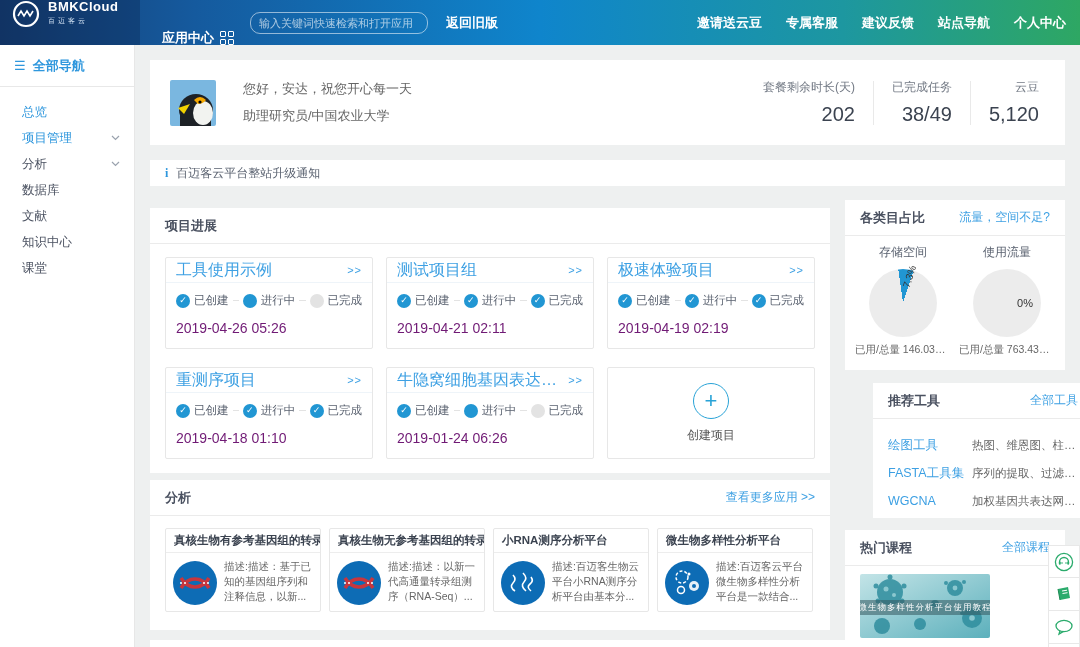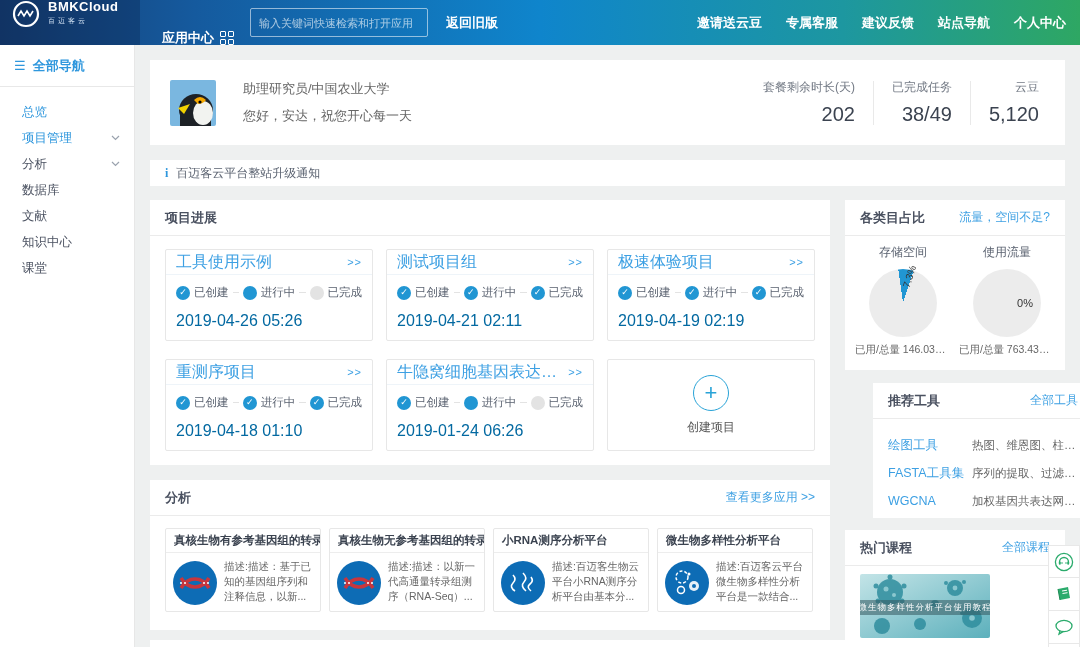--- a/index.html
+++ b/index.html
@@ -10,22 +10,22 @@
   .header { position:absolute; left:0; top:0; width:1080px; height:45px;
     background:linear-gradient(90deg,#153e73 0%,#155a9e 18%,#0f85cc 50%,#1d97a0 78%,#2ea763 100%);
     display:flex; align-items:center; color:#fff; z-index:5; }
   .logo-block { width:140px; height:45px; background:rgba(8,25,60,0.28); display:flex; align-items:flex-start; padding-left:12px; gap:8px; flex:0 0 auto; }
   .logo-circle { width:28px; height:28px; flex:0 0 auto; }
   .brand-name { font-size:13px; font-weight:bold; letter-spacing:0.5px; line-height:13px; }
   .brand-sub { font-size:7px; letter-spacing:3px; color:#cfe0f2; margin-top:3px; }
   .appcenter { display:flex; align-items:center; gap:6px; margin-left:22px; font-size:13px; font-weight:bold; cursor:pointer;margin-top:31px; }
   .grid-icon { display:grid; grid-template-columns:6px 6px; grid-template-rows:6px 6px; gap:2px; }
   .grid-icon i { border:1.5px solid #fff; border-radius:1px; }
-  .hsearch { margin-left:16px; width:178px; height:29px; background:transparent; border:1px solid rgba(255,255,255,0.55);
-    border-radius:2px; color:#fff; font-size:11px; padding:0 8px; outline:none; }
+  .hsearch { margin-left:16px; width:178px; height:22px; background:transparent; border:1px solid rgba(255,255,255,0.55);
+    border-radius:10px; color:#fff; font-size:11px; padding:0 8px; outline:none; }
   .hsearch::placeholder { color:rgba(255,255,255,0.65); }
   .backold { margin-left:18px; font-size:13px; font-weight:bold; cursor:pointer; }
   .hnav { margin-left:auto; display:flex; gap:24px; padding-right:14px; font-size:13px; font-weight:bold; }
   .hnav span { cursor:pointer; white-space:nowrap; }
 
   
   .sidebar { position:absolute; left:0; top:45px; width:135px; height:602px; background:#fff; border-right:1px solid #e7e7e7; }
   .allnav { height:42px; display:flex; align-items:center; gap:7px; padding-left:14px; border-bottom:1px solid #e8e8e8;
     color:#2f97dd; font-size:13px; font-weight:bold; cursor:pointer; }
   .menu-icon { font-size:13px; color:#2f97dd; }
@@ -53,37 +53,37 @@
   .stat .slabel { font-size:12px; color:#737a85; }
   .stat .svalue { font-size:20px; color:#3b4350; margin-top:7px; }
   .stat-sep { width:1px; height:44px; background:#e9e9e9; }
 
   
   .notice { left:150px; top:160px; width:915px; height:26px; display:flex; align-items:center; padding-left:15px; gap:8px; }
   .info-i { color:#2f97dd; font-weight:bold; font-size:12px; font-family:"Liberation Serif",serif; }
   .notice-text { font-size:12px; color:#5a6270; cursor:pointer; }
 
   
-  .projects { left:150px; top:200px; width:680px; height:265px; }
+  .projects { left:150px; top:208px; width:680px; height:265px; }
   .projgrid { display:grid; grid-template-columns:repeat(3,208px); gap:18px 13px; padding:13px 15px; }
   .pcard { width:208px; height:92px; border:1px solid #e7e7e7; border-radius:2px; background:#fff; }
   .pctitle { height:25px; display:flex; align-items:center; justify-content:space-between;
     padding:0 10px; border-bottom:1px solid #eef4f9; }
   .pcname { font-size:16px; color:#3da0e3; white-space:nowrap; overflow:hidden; text-overflow:ellipsis; cursor:pointer; }
   .pcmore { font-size:11px; color:#3da0e3; letter-spacing:1px; cursor:pointer; }
   .steps { display:flex; align-items:center; padding:10px 10px 0 10px; }
   .step { display:flex; align-items:center; gap:4px; }
   .dot { width:14px; height:14px; border-radius:50%; display:flex; align-items:center; justify-content:center; flex:0 0 auto; }
   .dot.state-done { background:#2196d3; }
   .dot.state-done::after { content:"✓"; color:#fff; font-size:9px; line-height:1; }
   .dot.state-current { background:#2196d3; }
   .dot.state-pending { background:#e3e3e3; }
   .slab { font-size:11.5px; color:#5a6270; white-space:nowrap; }
   .conn { flex:1 1 auto; height:1px; background:#e3e3e3; margin:0 4px; }
-  .pdate { padding:12px 10px 0 10px; font-size:16px; color:#0369a1; }
+  .pdate { padding:12px 10px 0 10px; font-size:14px; color:#701a75; }
   .createcard { display:flex; flex-direction:column; align-items:center; justify-content:center; gap:8px; cursor:pointer; }
   .pluscircle { width:36px; height:36px; border:1.5px solid #29a3d7; border-radius:50%;
     display:flex; align-items:center; justify-content:center; color:#29a3d7; font-size:22px; font-weight:300; line-height:1; }
   .createlabel { font-size:12px; color:#555; }
 
   
   .analysis { left:150px; top:480px; width:680px; height:150px; }
   .ana-grid { display:grid; grid-template-columns:repeat(4,156px); gap:8px; padding:12px 15px; }
   .acard { width:156px; height:84px; border:1px solid #e7e7e7; border-radius:2px; }
   .atitle { height:24px; display:flex; align-items:center; padding:0 8px; border-bottom:1px solid #ededed;
@@ -211,22 +211,22 @@
         <rect width="46" height="46" fill="#7ab7e0"></rect>
         <ellipse cx="26" cy="30" rx="17" ry="16" fill="#1d2126"></ellipse>
         <path d="M10 30 Q16 18 28 17 Q38 17 41 26 L41 46 L10 46 Z" fill="#1d2126"></path>
         <ellipse cx="33" cy="33" rx="10" ry="12" fill="#f2f3f0"></ellipse>
         <path d="M24 20 Q30 14 36 20 Q33 24 28 24 Z" fill="#f5a800"></path>
         <path d="M8 28 L20 24 L14 34 Z" fill="#f2d200"></path>
         <circle cx="30" cy="22" r="1.6" fill="#000"></circle>
       </svg>
     </div>
     <div class="greet-box">
+      <div class="greet-line">您好，安达，祝您开心每一天</div>
       <div class="greet-line">助理研究员/中国农业大学</div>
-      <div class="greet-line">您好，安达，祝您开心每一天</div>
     </div>
     <div class="stats">
       <div class="stat">
         <div class="slabel">套餐剩余时长(天)</div>
         <div class="svalue">202</div>
       </div>
       <div class="stat-sep"></div>
       <div class="stat">
         <div class="slabel">已完成任务</div>
         <div class="svalue">38/49</div>

